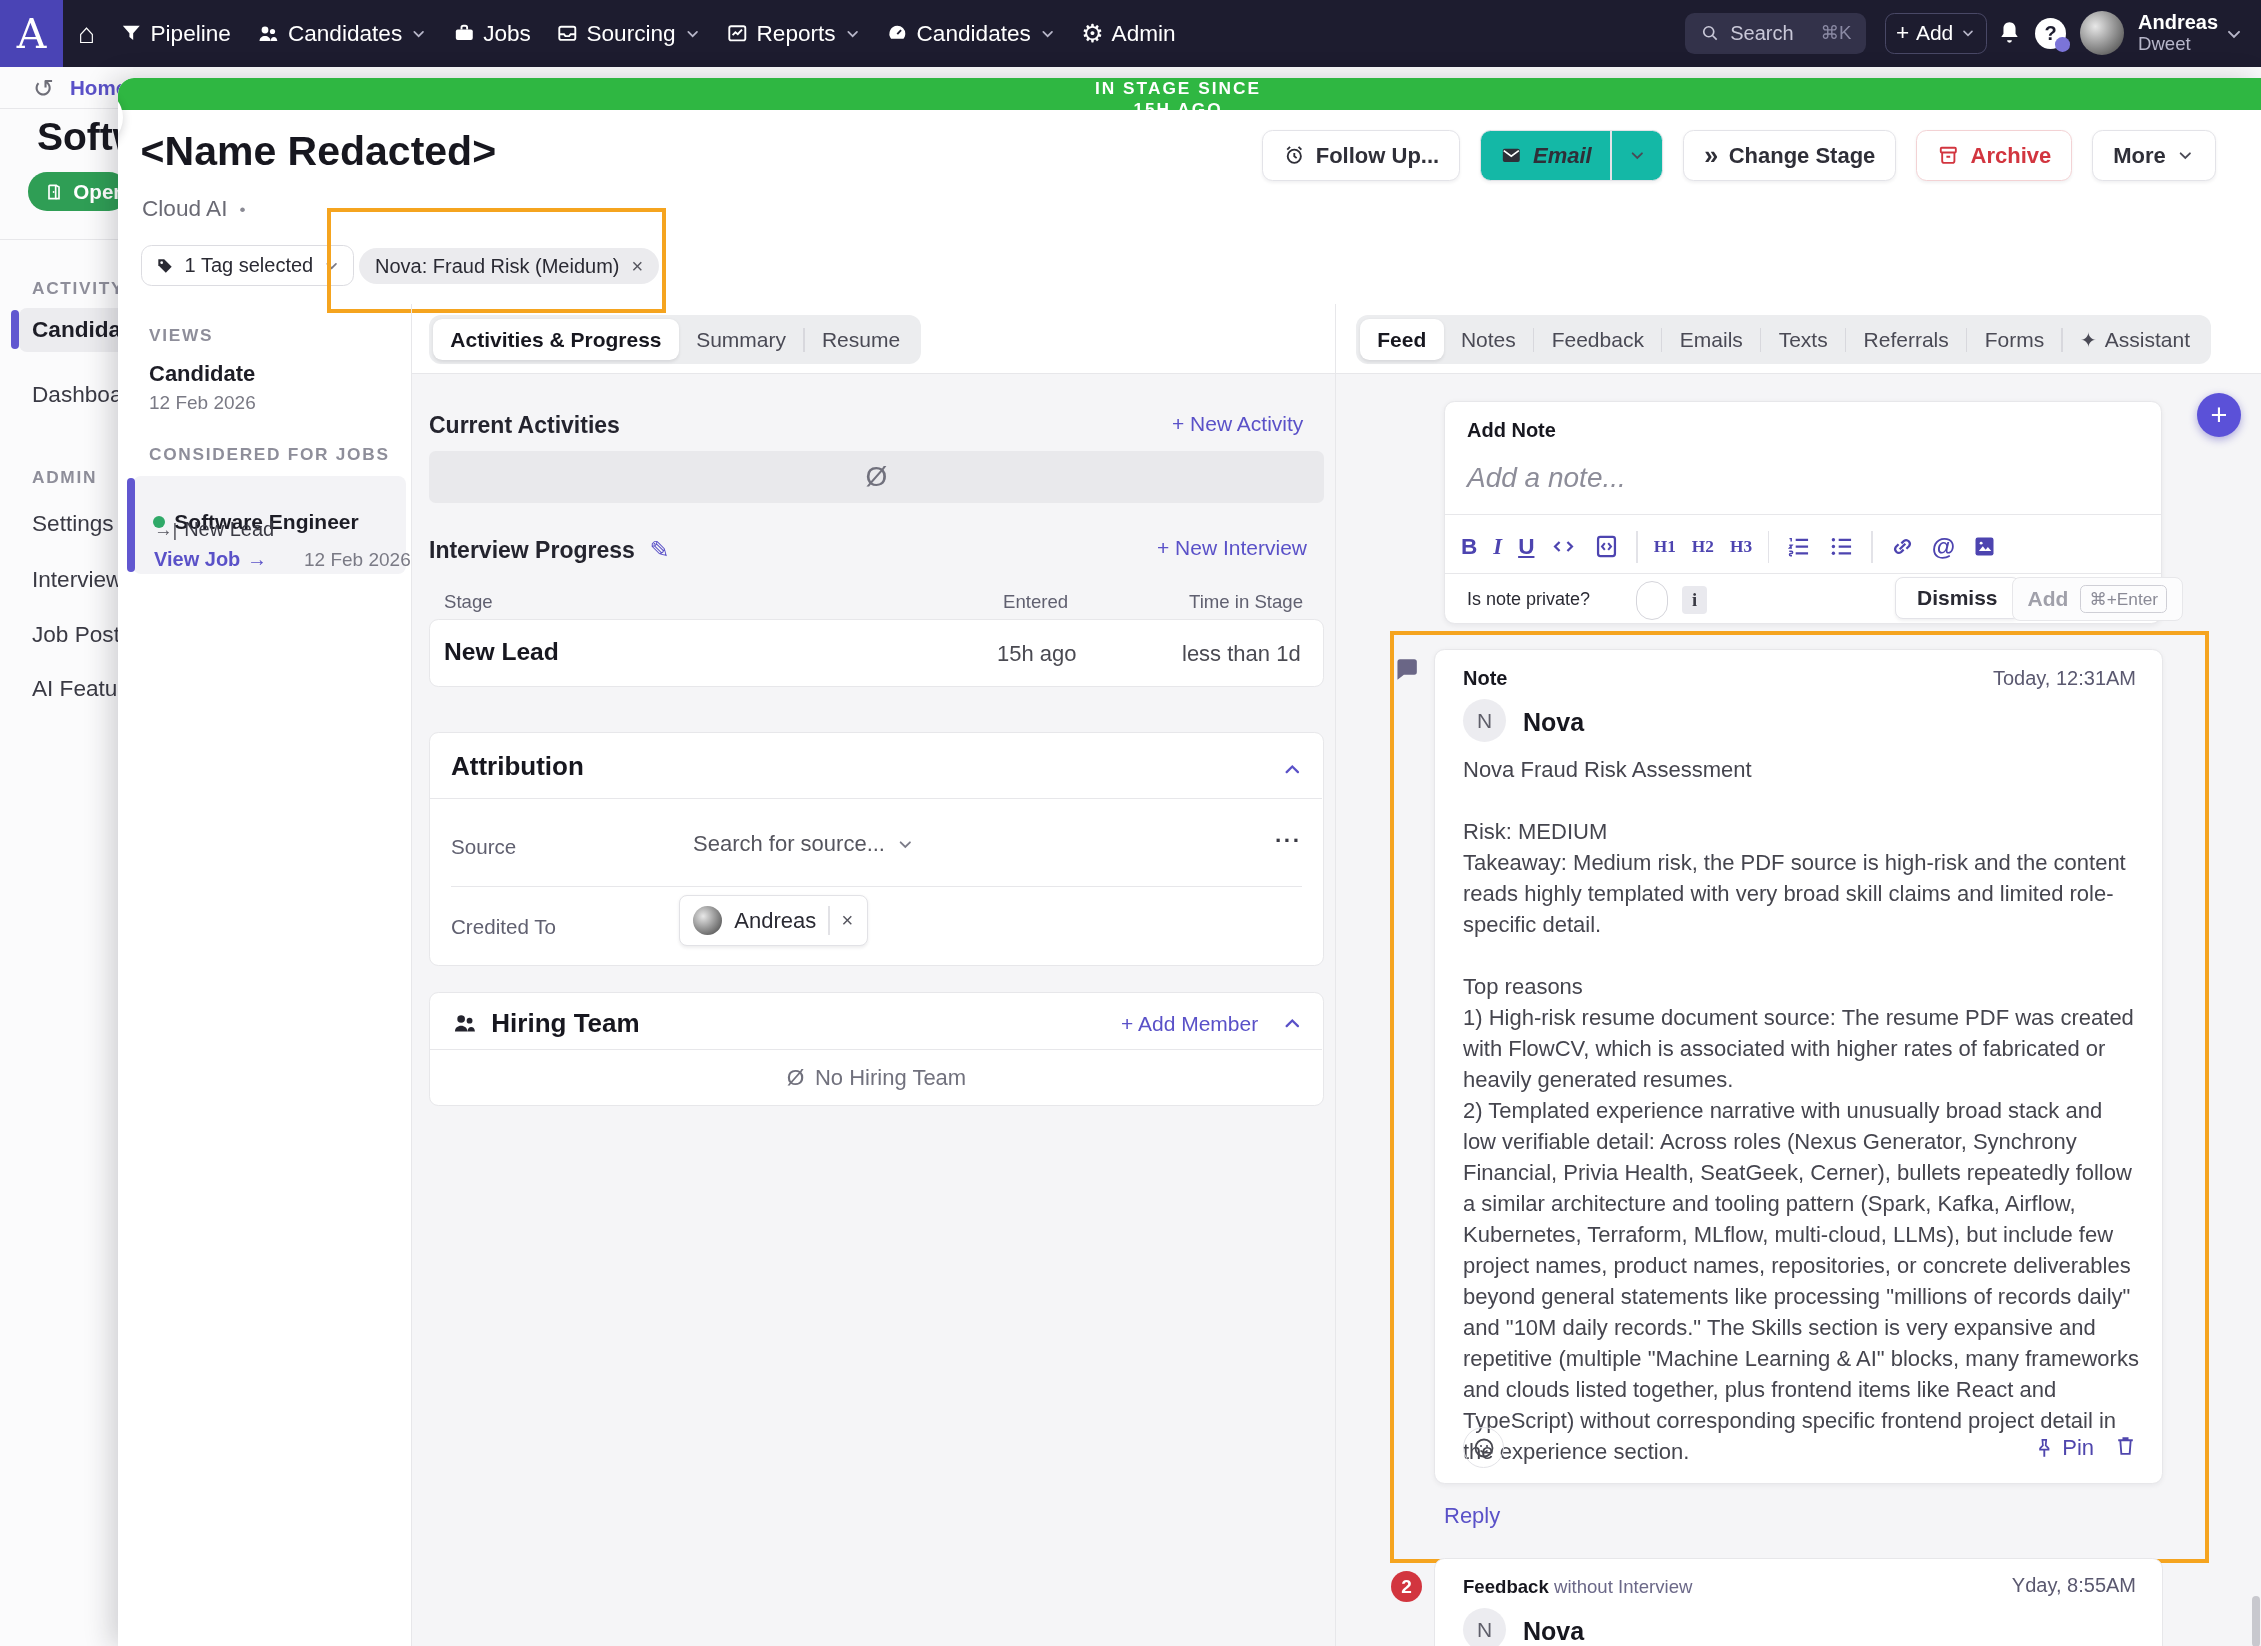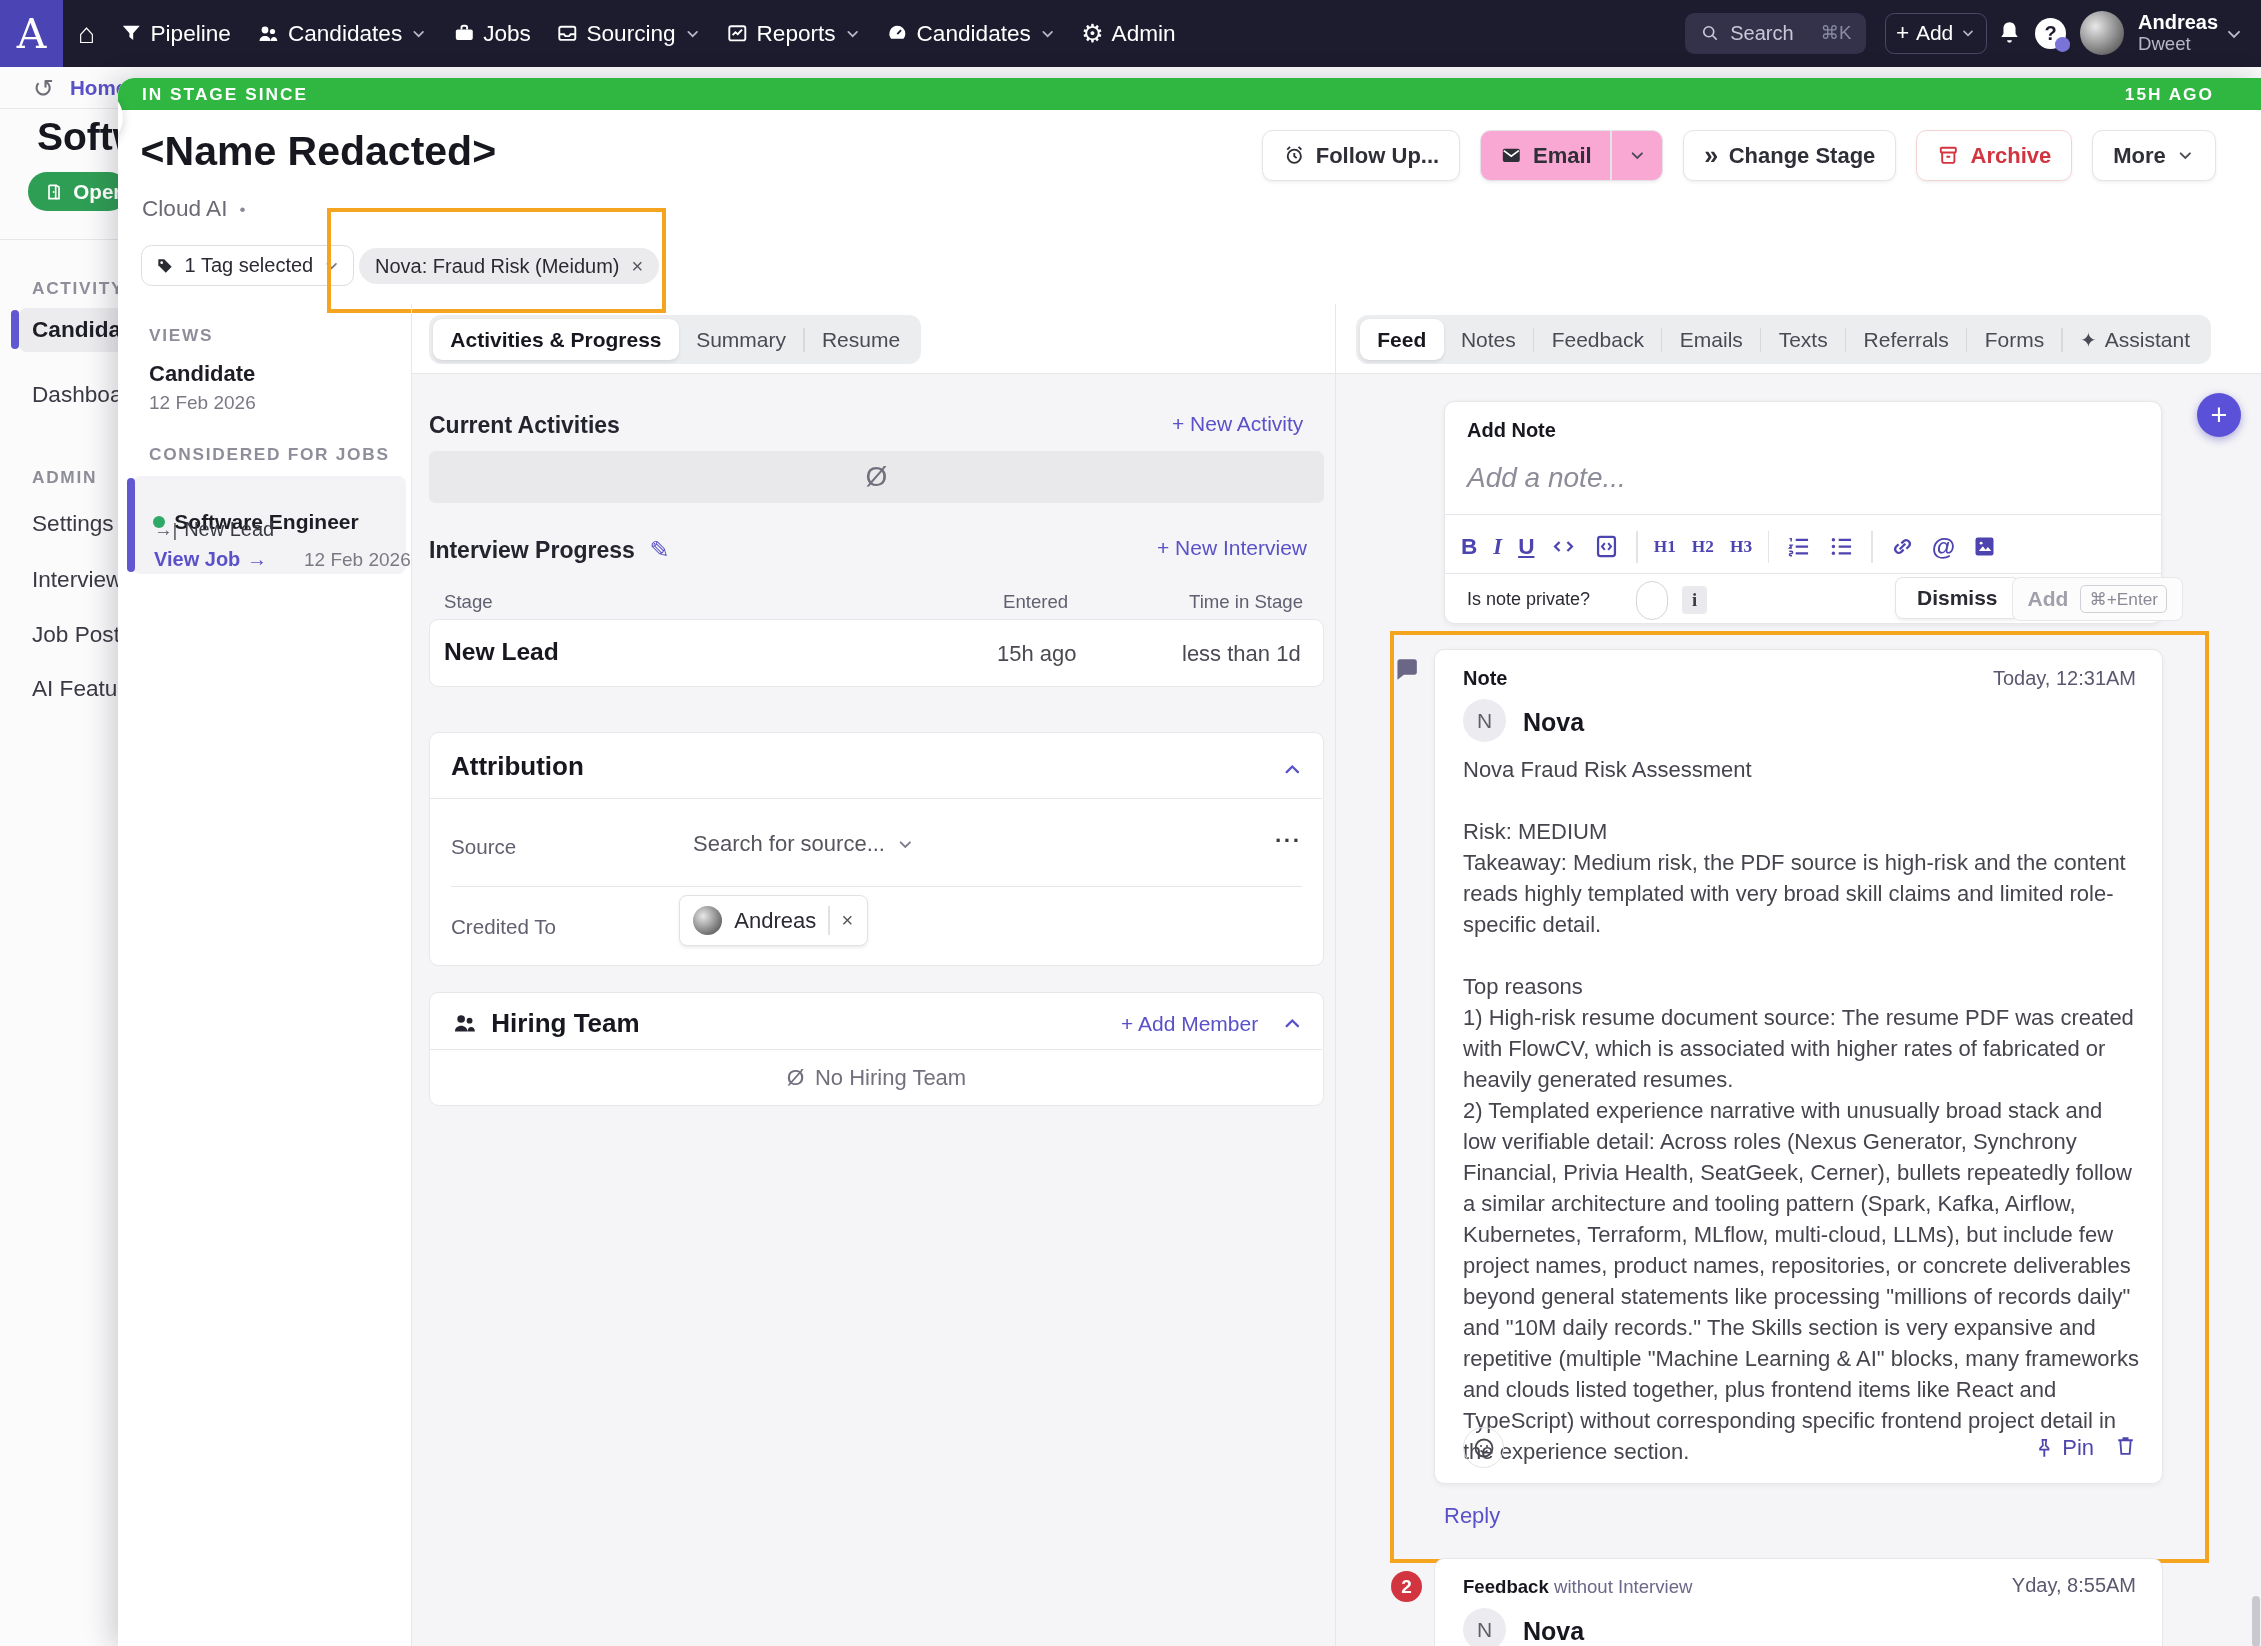--- a/index.html
+++ b/index.html
@@ -154,21 +154,21 @@
   <div class="a" style="left:32px;top:315px;font-size:22.6px;color:#3a3a44;white-space:nowrap;">Dashboar</div>
   <div class="a seclabel" style="left:32px;top:400px;">ADMIN</div>
   <div class="a" style="left:32px;top:444px;font-size:22.6px;color:#3a3a44;white-space:nowrap;">Settings</div>
   <div class="a" style="left:32px;top:500px;font-size:22.6px;color:#3a3a44;white-space:nowrap;">Interview</div>
   <div class="a" style="left:32px;top:555px;font-size:22.6px;color:#3a3a44;white-space:nowrap;">Job Postin</div>
   <div class="a" style="left:32px;top:609px;font-size:22.6px;color:#3a3a44;white-space:nowrap;">AI Featur</div>
 </div>
 
 <div class="a" style="left:118px;top:78px;width:2143px;height:1569px;background:#fff;border-radius:16px 0 0 0;box-shadow:-8px 0 27px rgba(20,20,35,.18);overflow:hidden;">
 
-  <div class="a flex" style="left:0;top:0;width:2143px;height:32px;background:#2fb742;border-radius:16px 0 0 0;justify-content:space-between;padding:0 47px 0 24px;box-sizing:border-box;">
+  <div class="a flex" style="left:0;top:0;width:2143px;height:32px;background:#2fb742;border-radius:16px 0 0 0;justify-content:space-between;padding:0 47px 0 24px;box-sizing:border-box;flex-direction:column;">
     <span class="b" style="color:#fff;font-size:17.3px;letter-spacing:2px;">IN STAGE SINCE</span>
     <span class="b" style="color:#fff;font-size:17.3px;letter-spacing:2px;">15H AGO</span>
   </div>
 
   <div class="a b" style="left:22.6px;top:50px;font-size:41px;color:#17171f;">&lt;Name Redacted&gt;</div>
   <div class="a flex" style="left:24px;top:118px;gap:12px;">
     <span style="font-size:22.6px;color:#6a6a74;">Cloud AI</span>
     <span style="font-size:17.3px;color:#8a8a94;">•</span>
   </div>
   <div class="a flex" style="left:23px;top:167px;height:41px;border:1.3px solid #dcdce1;border-radius:10.6px;padding:0 13.3px;box-sizing:border-box;gap:9.3px;">
@@ -188,21 +188,21 @@
   <div class="orange" style="left:209px;top:130px;width:339px;height:105px;"></div>
 
   <div class="a flex" style="top:52px;right:45px;gap:20px;">
     <div class="btn">
       <svg class="ic" width="22.6" height="22.6" viewBox="0 0 24 24">
           <circle cx="12" cy="13" r="7" fill="none" stroke="#2f2f38" stroke-width="2"></circle>
           <path d="M12 9.5V13l2.5 2M4.5 6l3-3M19.5 6l-3-3" stroke="#2f2f38" stroke-width="2" fill="none"></path>
         </svg>
       <span>Follow Up...</span>
     </div>
-    <div class="flex" style="background:#f9a8d4;border:1.3px solid #e3e3e8;border-radius:10.6px;height:51px;box-sizing:border-box;box-shadow:0 1.3px 3.3px rgba(25,25,40,.06);">
+    <div class="flex" style="background:#14b8a6;border:1.3px solid #e3e3e8;border-radius:10.6px;height:51px;box-sizing:border-box;box-shadow:0 1.3px 3.3px rgba(25,25,40,.06);font-style:italic;">
       <div class="flex" style="gap:10.6px;padding:0 18.6px;font-size:22px;font-weight:700;color:#2f2f38;">
         <svg class="ic" width="22.6" height="22.6" viewBox="0 0 24 24">
             <rect x="3" y="5" width="18" height="14" rx="2" fill="#2f2f38"></rect>
             <path d="M4 7l8 6 8-6" stroke="#fff" stroke-width="1.8" fill="none"></path>
           </svg>
         <span>Email</span>
       </div>
       <div style="width:1.3px;height:49px;background:#e3e3e8;"></div>
       <div class="flex" style="padding:0 16px;height:49px;">
         <svg class="ic" width="18.6" height="18.6" viewBox="0 0 24 24">

